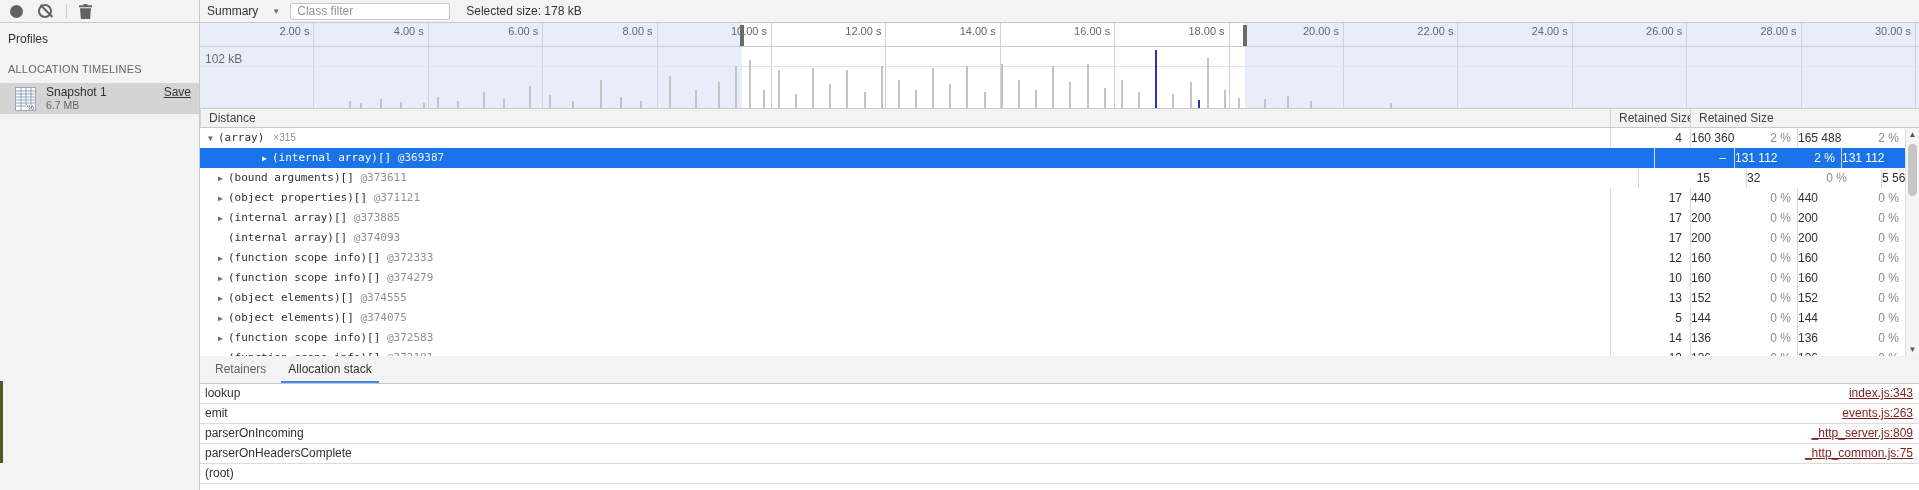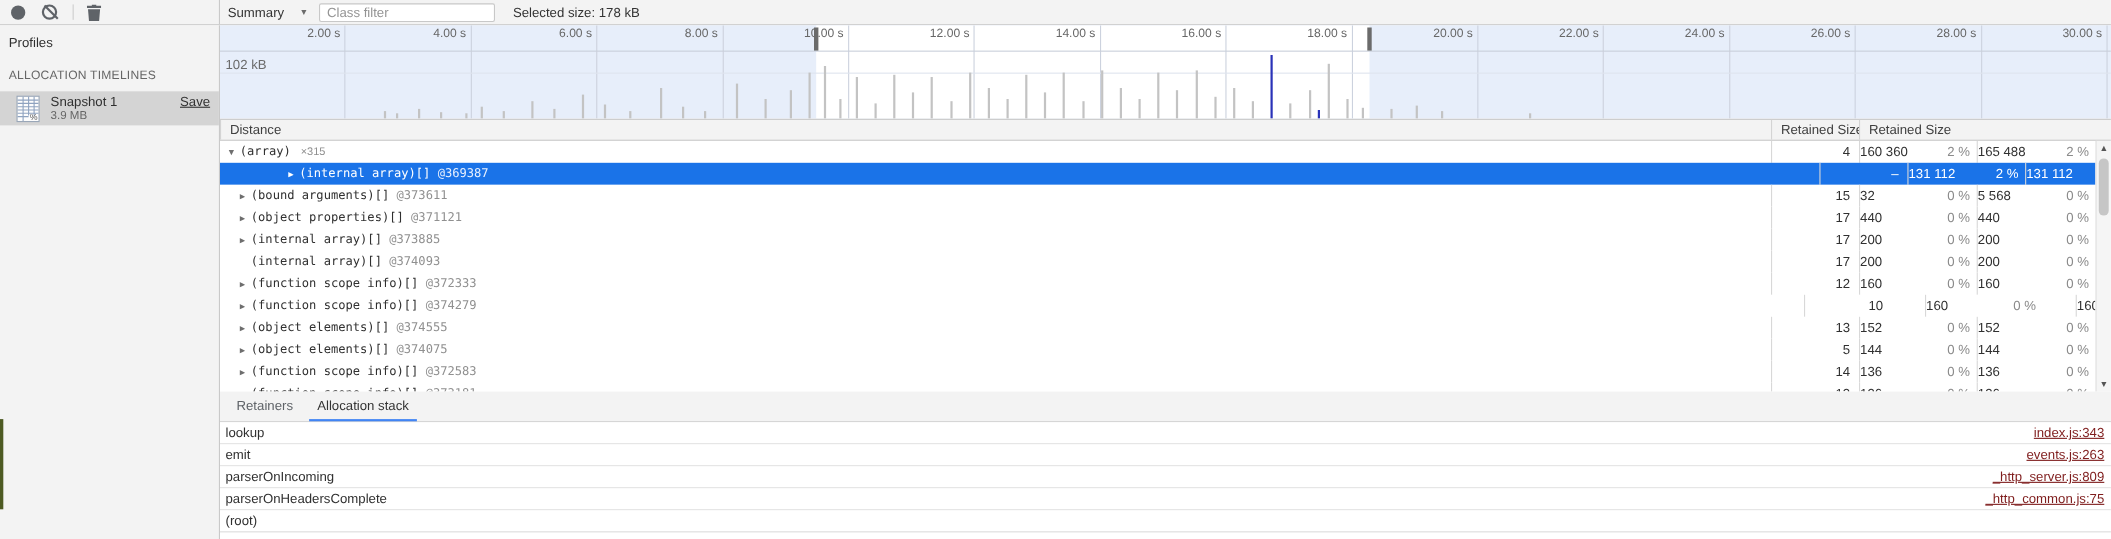--- a/index.html
+++ b/index.html
@@ -122,21 +122,21 @@
             <line x1="2" y1="17" x2="21" y2="17"></line>
               <line x1="2" y1="20" x2="12" y2="20"></line>
             <line x1="7" y1="2" x2="7" y2="24"></line>
               <line x1="12" y1="2" x2="12" y2="19"></line>
               <line x1="17" y1="2" x2="17" y2="19"></line>
           </g>
           <text x="13" y="23.5" font-size="8" fill="#555" font-family="Liberation Sans,sans-serif">%</text>
         </svg>
       </span>
       <span class="snap-title">Snapshot 1</span>
-      <span class="snap-size">3.9 MB</span>
+      <span class="snap-size">6.7 MB</span>
       <a class="save-link">Save</a>
     </div>
   </div>
   <div class="edge-artifact"></div>
 
   <div class="overview" id="overview">
     <div class="sel-window" id="selwin" style="left: 542.256px; width: 502.788px;"></div>
     <div id="sections">
         <div class="ov-section" style="left: 0px; width: 114.4px;"></div>
         <div class="ov-tick" style="left: 0px; width: 109.4px;">2.00 s</div>
@@ -257,21 +257,21 @@
           <div class="tc num">–</div>
           <div class="tc size">
             <span class="v">131 112</span>
             <span class="p">2 %</span>
           </div>
           <div class="tc size">
             <span class="v">131 112</span>
             <span class="p">2 %</span>
           </div>
         </div>
-        <div class="trow" style="top: 40px;">
+        <div class="trow" style="top: 40px; gap: 28px;">
           <div class="tc ctor" style="padding-left: 18px;"><span class="tree-arrow">▶</span><span>(bound arguments)[]</span><span class="ctor-id"> @373611</span></div>
           <div class="tc num">15</div>
           <div class="tc size">
             <span class="v">32</span>
             <span class="p">0 %</span>
           </div>
           <div class="tc size">
             <span class="v">5 568</span>
             <span class="p">0 %</span>
           </div>
@@ -317,21 +317,21 @@
           <div class="tc num">12</div>
           <div class="tc size">
             <span class="v">160</span>
             <span class="p">0 %</span>
           </div>
           <div class="tc size">
             <span class="v">160</span>
             <span class="p">0 %</span>
           </div>
         </div>
-        <div class="trow" style="top: 140px; gap: 30px;">
+        <div class="trow" style="top: 140px;">
           <div class="tc ctor" style="padding-left: 18px;"><span class="tree-arrow">▶</span><span>(function scope info)[]</span><span class="ctor-id"> @374279</span></div>
           <div class="tc num">10</div>
           <div class="tc size">
             <span class="v">160</span>
             <span class="p">0 %</span>
           </div>
           <div class="tc size">
             <span class="v">160</span>
             <span class="p">0 %</span>
           </div>

